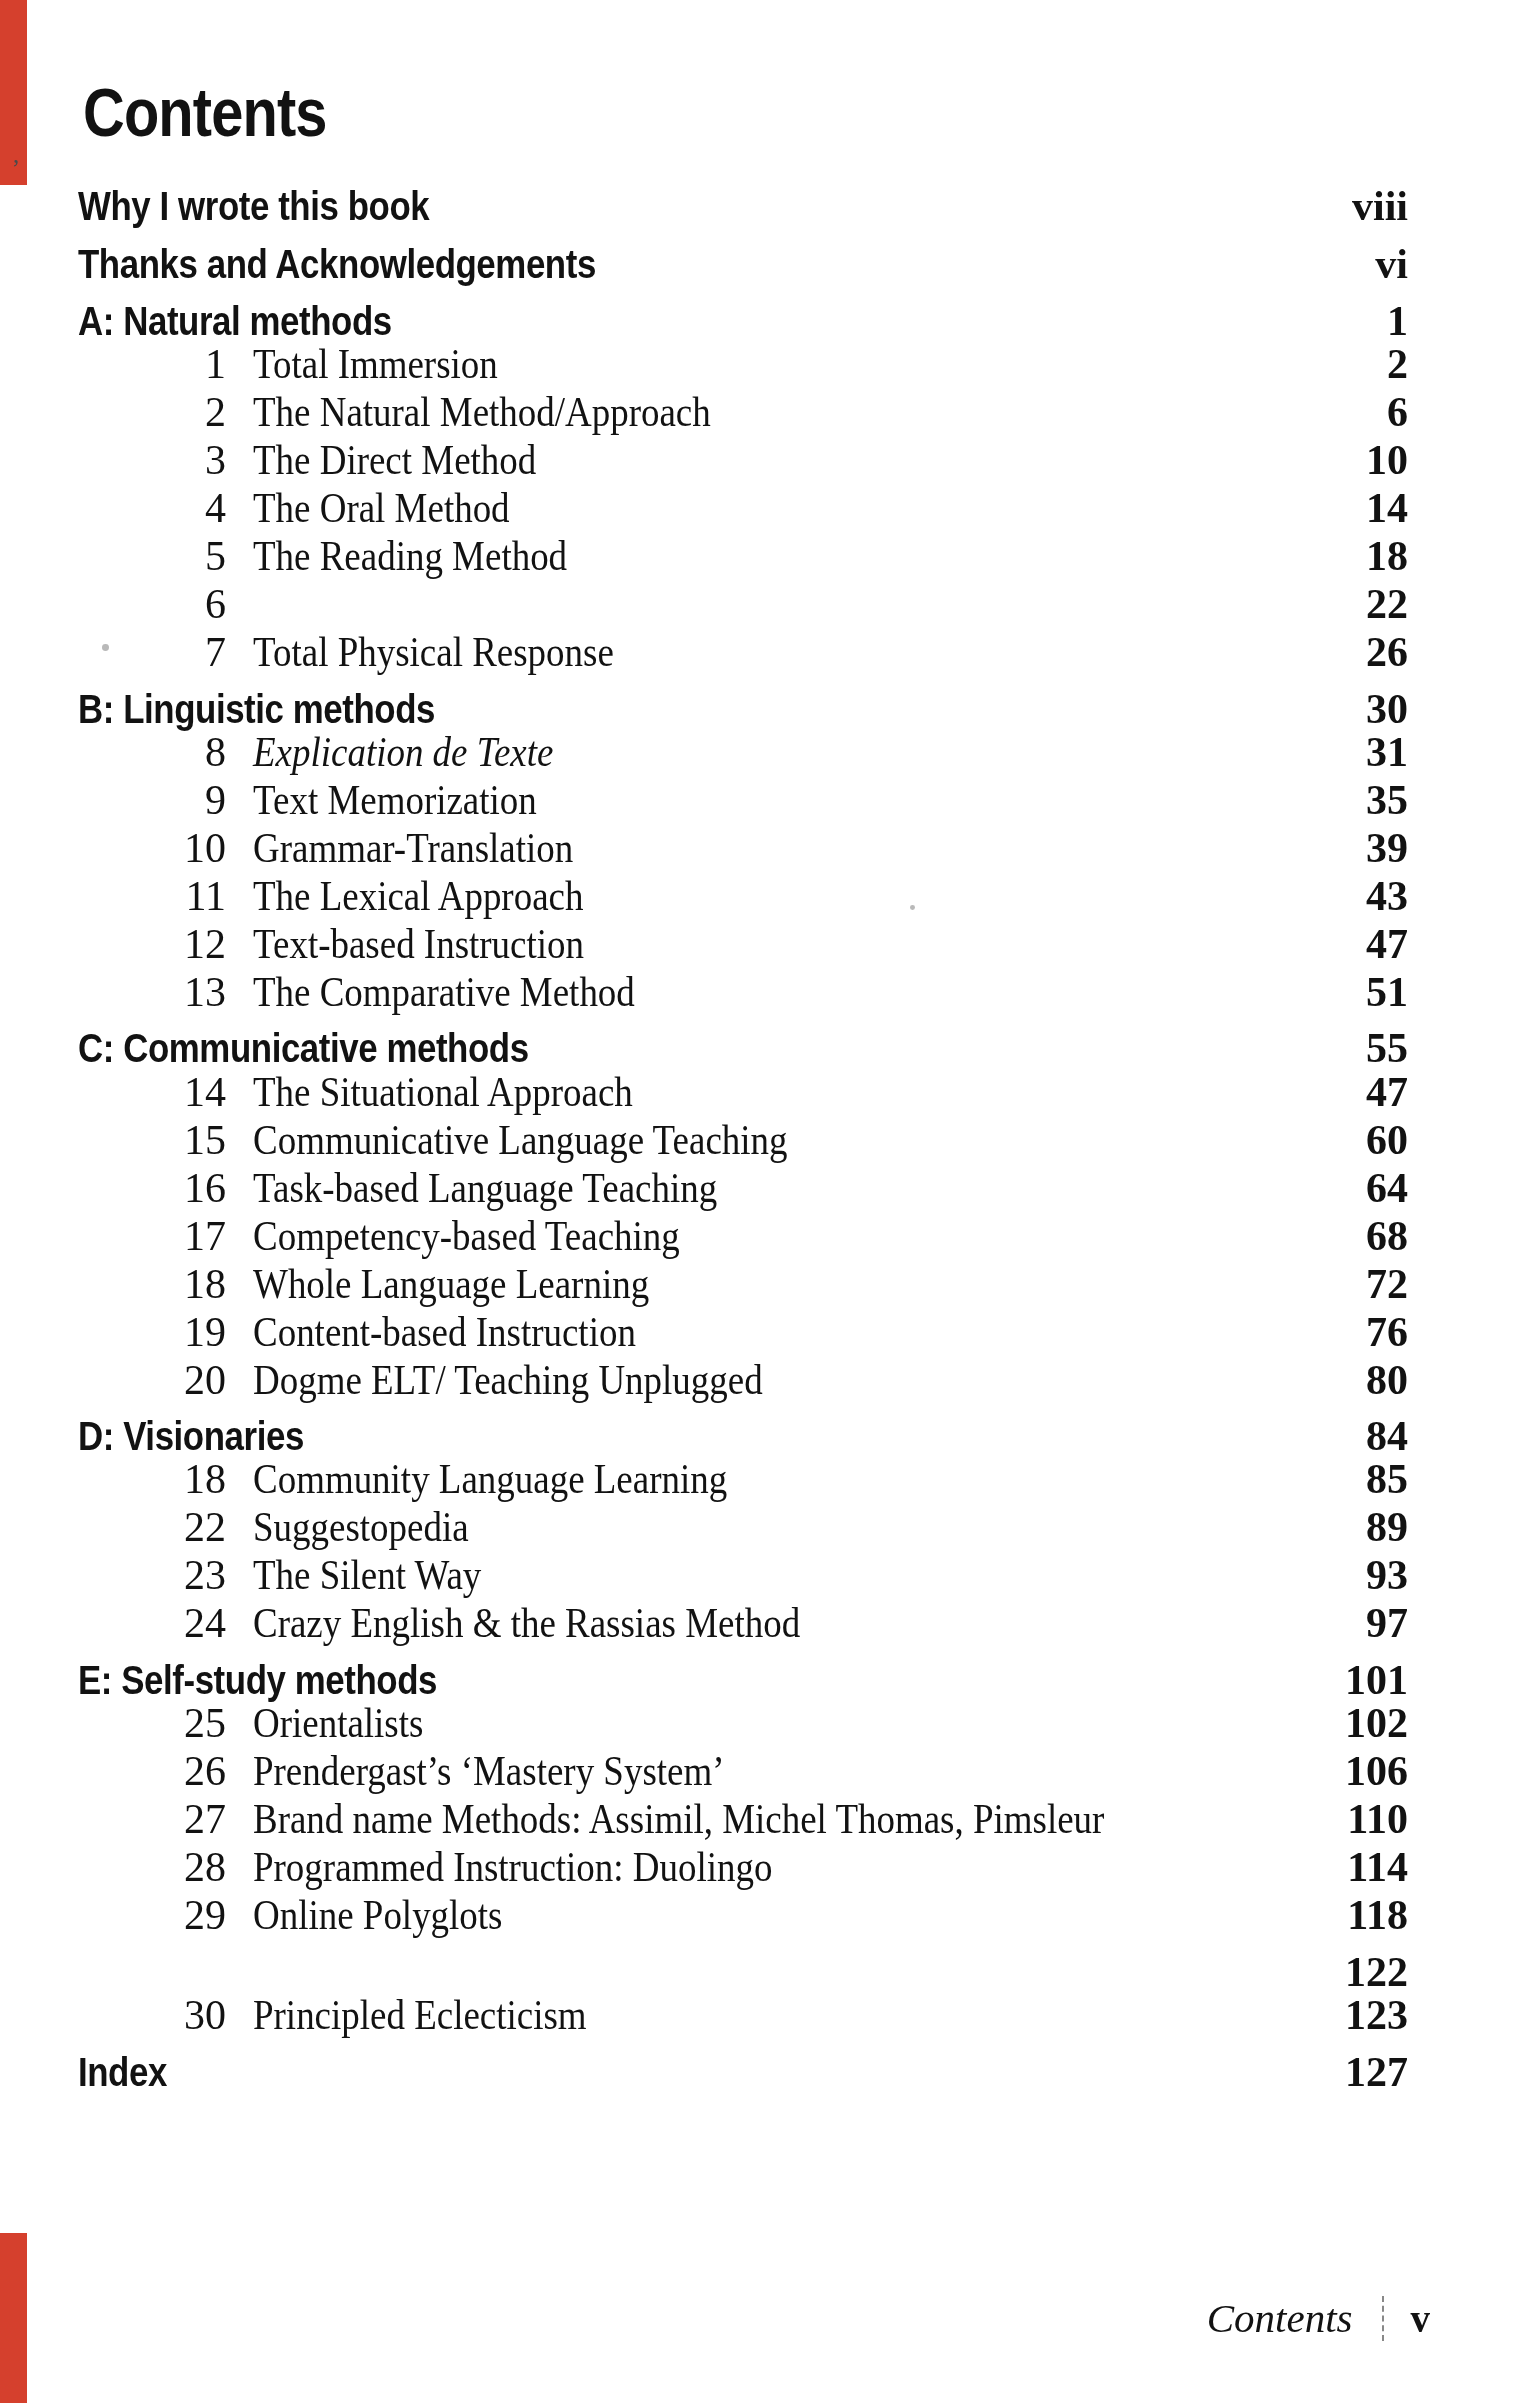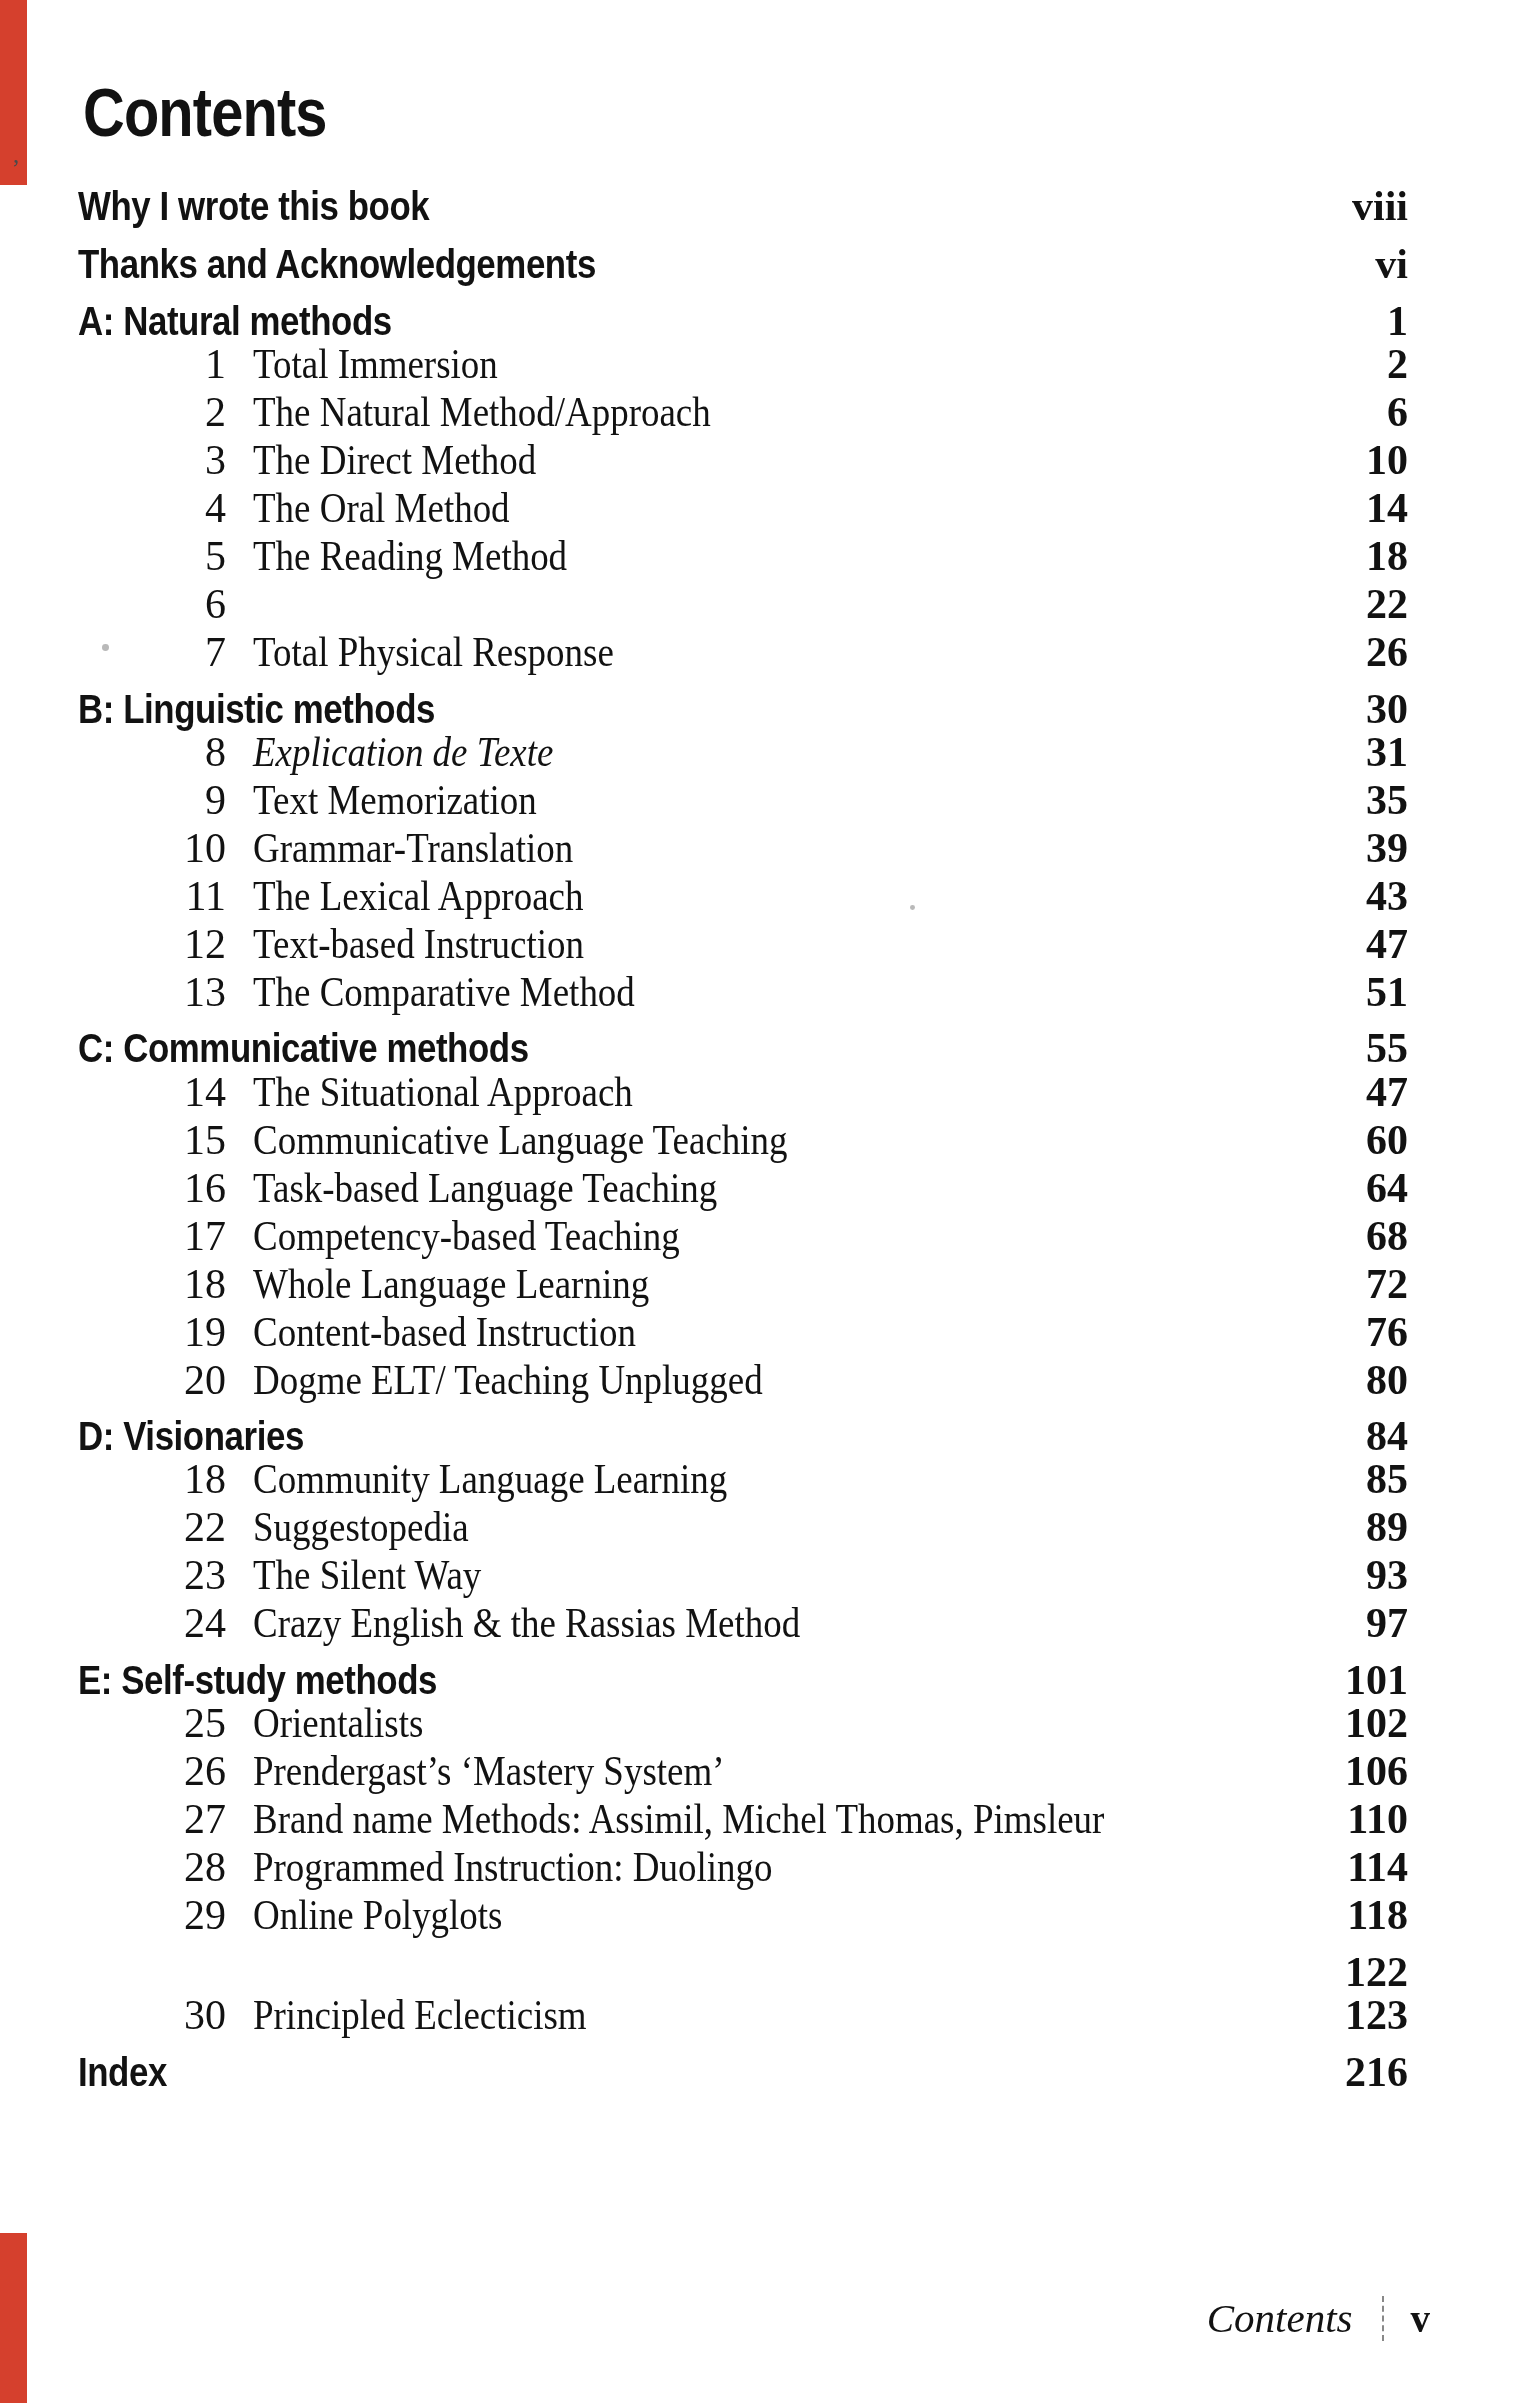--- a/index.html
+++ b/index.html
@@ -289,21 +289,21 @@
       </div>
       <div class="row item first">
         <span class="inum">30</span>
         <span class="ititle"><span class="sc">Principled Eclecticism</span></span>
         <span class="spacer"></span>
         <span class="pnum">123</span>
       </div>
       <div class="row heading">
         <span class="hlabel"><span class="cond">Index</span></span>
         <span class="spacer"></span>
-        <span class="pnum">216</span>
+        <span class="pnum">127</span>
       </div>
     </div>
 
   <div class="footer">
     <span class="footer-section">Contents</span>
     <span class="footer-rule"></span>
     <span class="footer-page">v</span>
   </div>
 
 </div>

